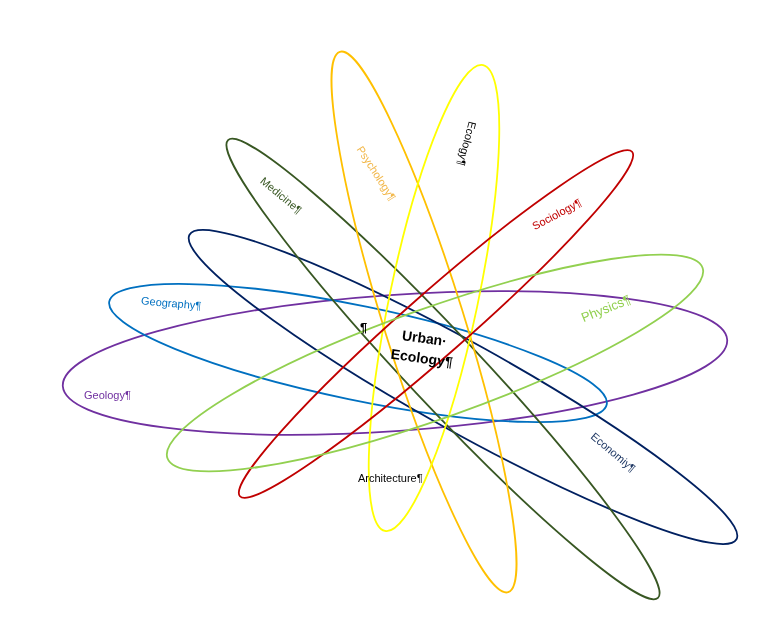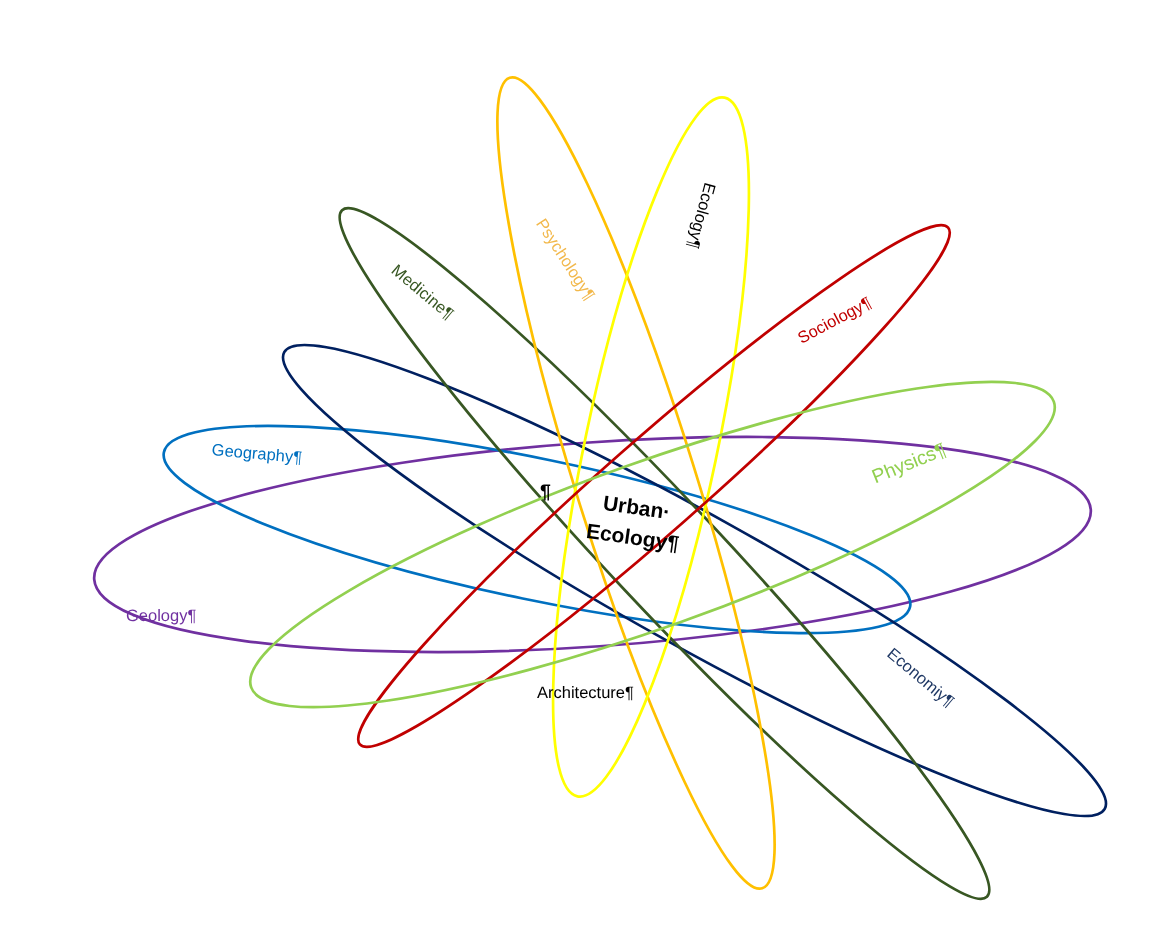--- a/index.html
+++ b/index.html
@@ -21,36 +21,36 @@
     <ellipse cx="358" cy="353" rx="254" ry="47" stroke="#0070C0" transform="rotate(11.7 358 353)"></ellipse>
     <ellipse cx="463" cy="387" rx="313" ry="44" stroke="#002060" transform="rotate(29.1 463 387)"></ellipse>
     <ellipse cx="443" cy="369" rx="314" ry="36" stroke="#385723" transform="rotate(46.8 443 369)"></ellipse>
     <ellipse cx="424" cy="322" rx="283" ry="40" stroke="#FFC000" transform="rotate(72.7 424 322)"></ellipse>
     <ellipse cx="434" cy="298" rx="238" ry="44" stroke="#FFFF00" transform="rotate(-78.1 434 298)"></ellipse>
     <ellipse cx="436" cy="324" rx="261" ry="31" stroke="#C00000" transform="rotate(-41.3 436 324)"></ellipse>
     <ellipse cx="435" cy="363" rx="284" ry="55" stroke="#92D050" transform="rotate(-19.6 435 363)"></ellipse>
   </g>
 </svg>
 
-<div class="lbl" style="left:84px; top:406px; color:#7030A0;">Geology¶</div>
+<div class="lbl" style="left:84px; top:390px; color:#7030A0;">Geology¶</div>
 
 <div class="lbl" style="left:141px; top:298px; color:#0070C0; transform:rotate(5deg);">Geography¶</div>
 
 <div class="lbl" style="left:586px; top:447px; color:#1F3864; transform:rotate(40deg);">Economiy¶</div>
 
 <div class="lbl" style="left:256px; top:190px; color:#385723; transform:rotate(40deg);">Medicine¶</div>
 
 <div class="lbl" style="left:345px; top:168px; color:#F2B84B; transform:rotate(57deg);">Psychology¶</div>
 
 <div class="lbl" style="left:444px; top:138px; color:#000000; transform:rotate(105deg);">Ecology¶</div>
 
 <div class="lbl" style="left:530px; top:209px; color:#C00000; transform:rotate(-28deg);">Sociology¶</div>
 
 <div class="lbl" style="left:580px; top:302px; color:#92D050; font-size:13px; transform:rotate(-22deg);">Physics¶</div>
 
-<div class="lbl" style="left:358px; top:457px; color:#000000;">Architecture¶</div>
+<div class="lbl" style="left:358px; top:473px; color:#000000;">Architecture¶</div>
 
 <div class="center-lbl" style="left:392px; top:328px; transform:rotate(8deg);">
   <div>Urban·</div>
   <div>Ecology¶</div>
 </div>
 
 <div class="stray" style="left:360px; top:320px;">¶</div>
 
 </body></html>

